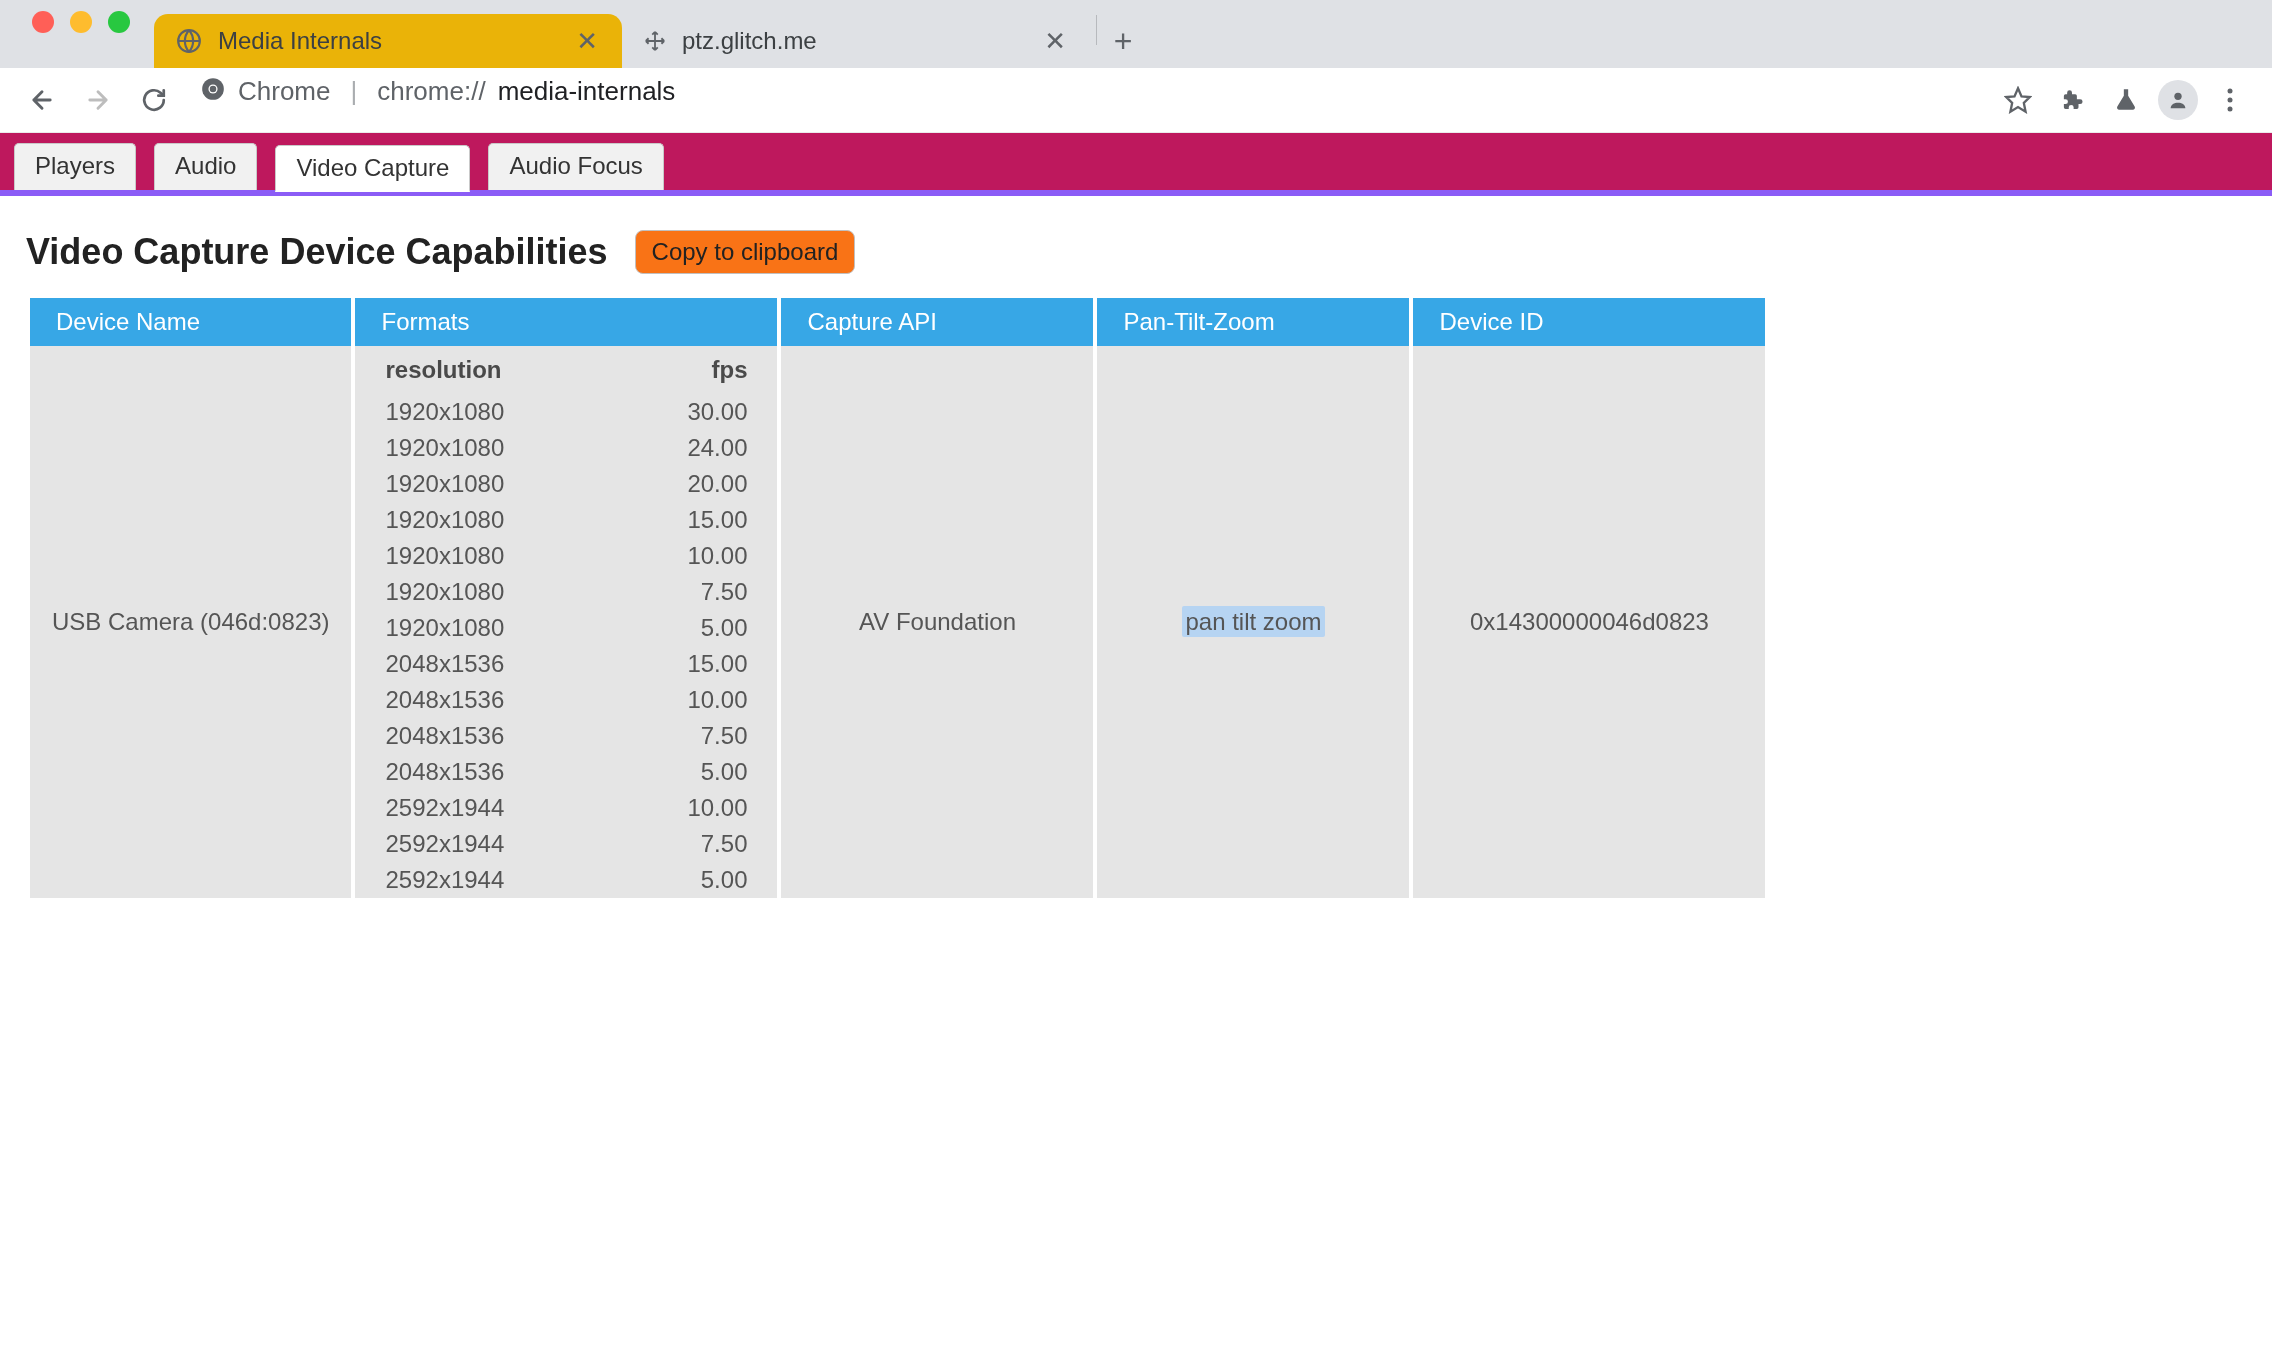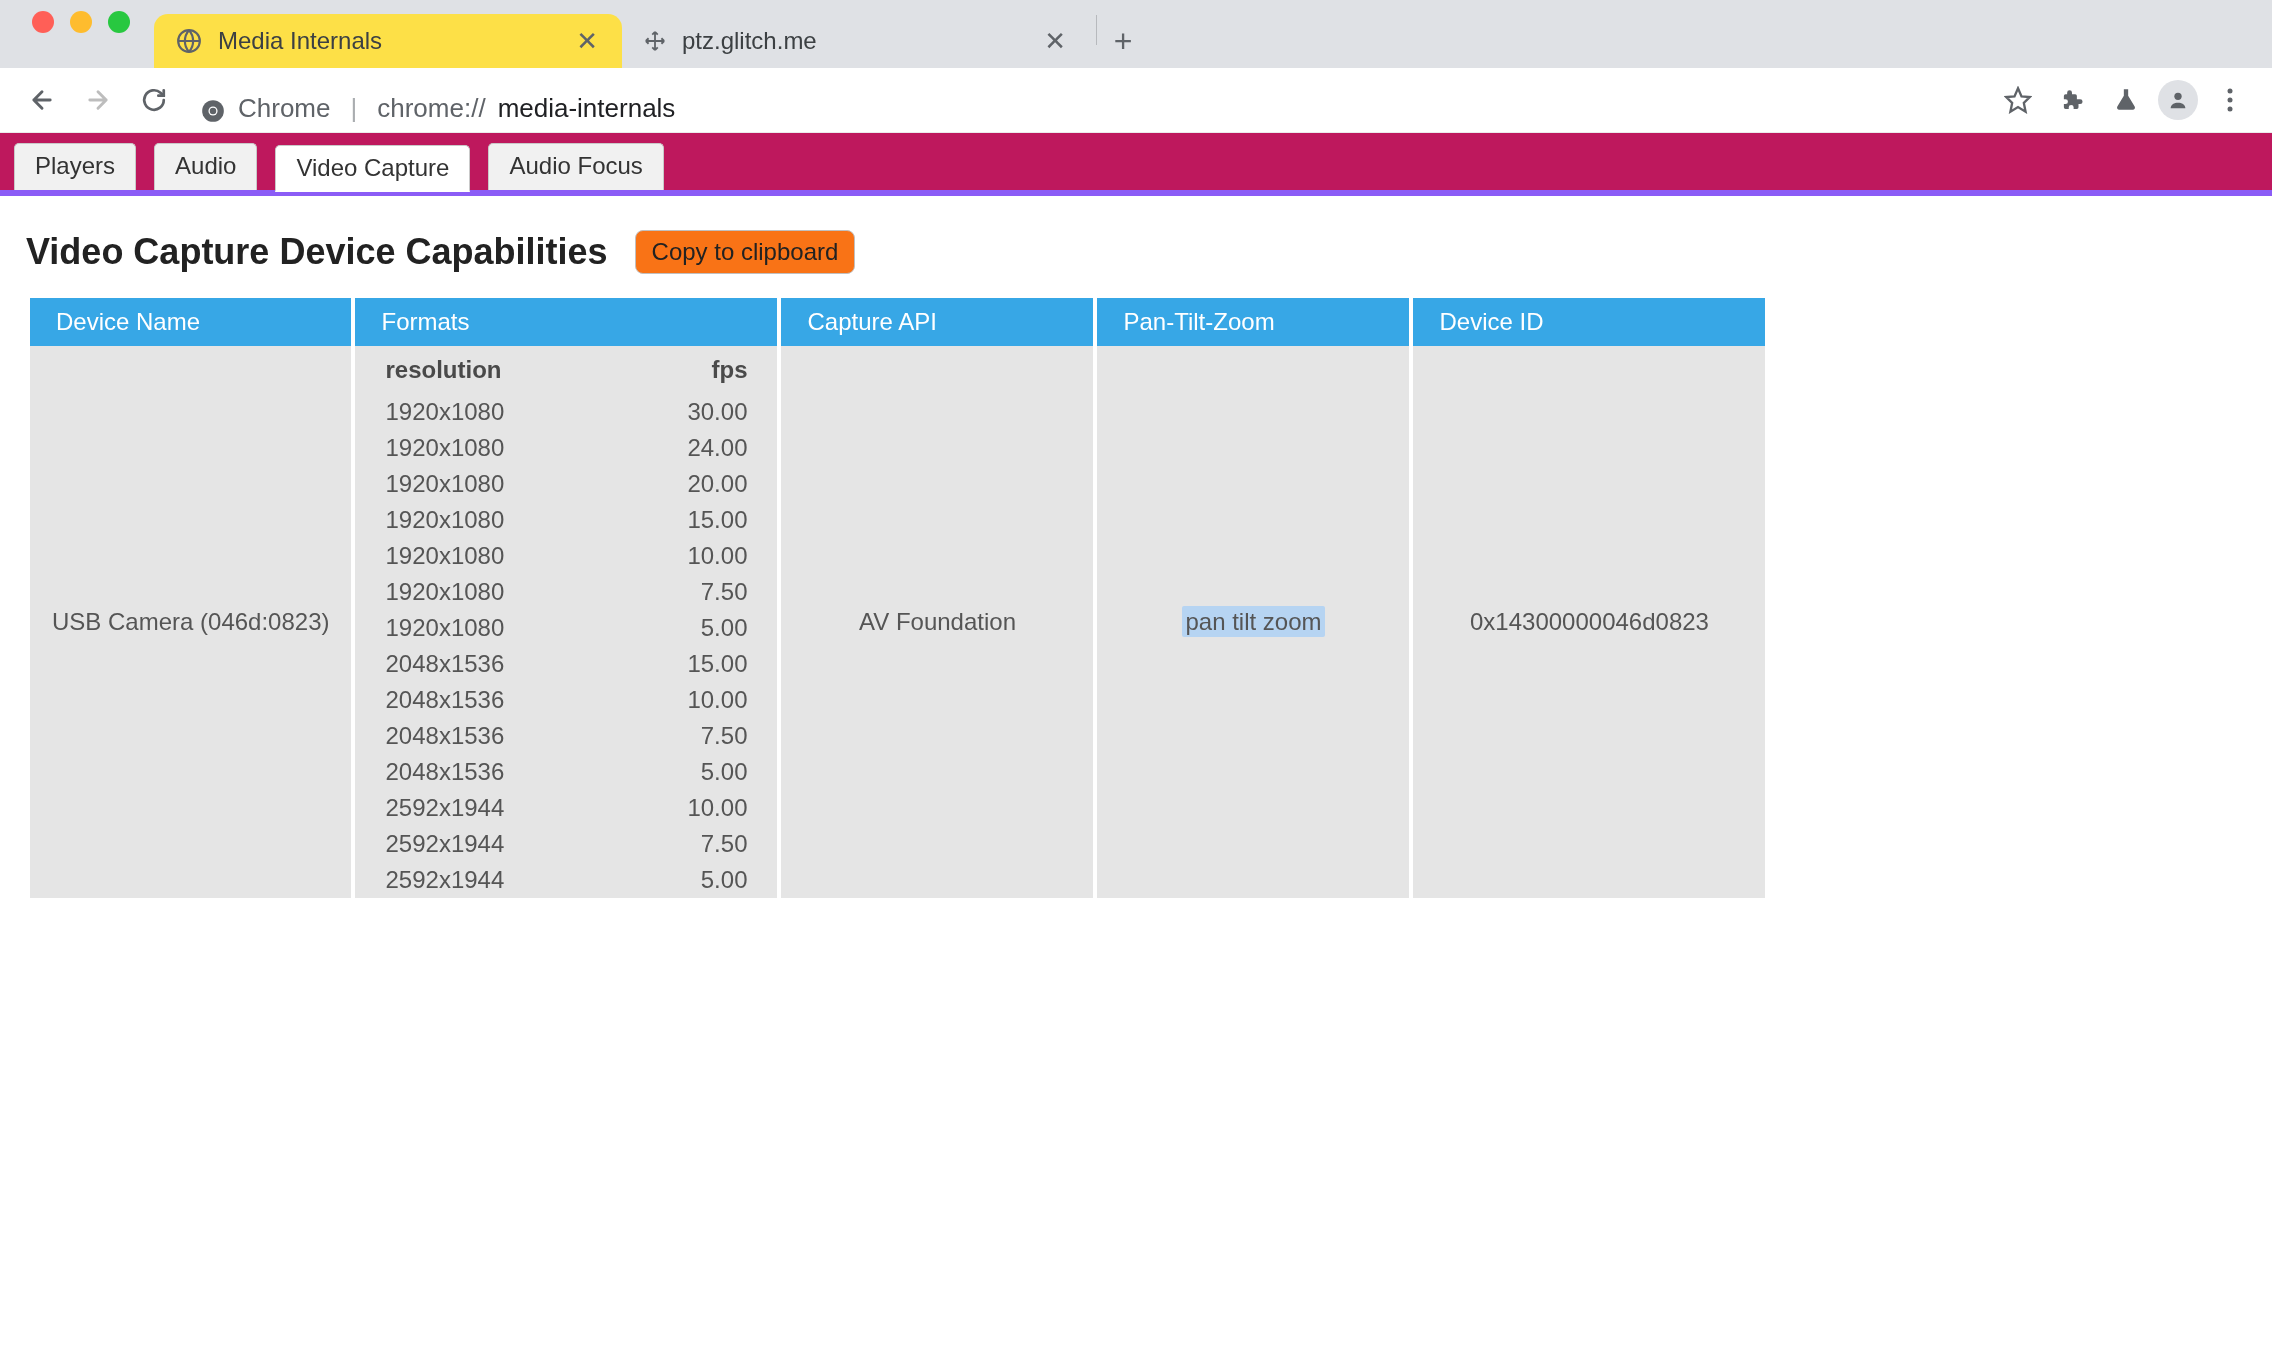--- a/index.html
+++ b/index.html
@@ -5,32 +5,32 @@
   html, body { margin:0; padding:0; background:#fff; font-family: "Helvetica Neue", Arial, sans-serif; }
   .window { width:2272px; height:1366px; position:relative; background:#fff;}
 
   .tab-strip { height:68px; background:#dfe1e5; display:flex; align-items:flex-end; padding-left:22px; }
   .mac-btns { display:flex; gap:16px; align-items:center; height:100%; padding:0 24px 12px 10px;}
   .mac-btn { width:22px; height:22px; border-radius:50%; }
   .mac-btn.red { background:#ff5f57; }
   .mac-btn.orange { background:#febc2e; }
   .mac-btn.green { background:#28c840; }
   .tab { height:54px; display:flex; align-items:center; padding:0 16px 0 22px; min-width:430px; border-top-left-radius:14px; border-top-right-radius:14px; gap:16px; color:#3c4043; font-size:24px; }
-  .tab.active { background:#fde047;margin-top:24px; }
+  .tab.active { background:#eab308;margin-top:24px; }
   .tab .favicon { display:flex; align-items:center; }
   .tab .title { flex:1; white-space:nowrap; overflow:hidden; text-overflow:ellipsis; }
   .tab .close { font-size:26px; color:#5f6368; padding:4px 8px; }
   .tab.inactive { background:transparent; }
   .tab-sep { width:1px; height:30px; background:#b7b9bd; align-self:center; margin:0 6px 8px 6px;}
   .new-tab { width:40px; height:54px; display:flex; align-items:center; justify-content:center; color:#5f6368; font-size:32px; font-weight:300; }
 
   .toolbar { height:64px; background:#fff; display:flex; align-items:center; padding:0 20px; gap:12px; border-bottom:1px solid #ebebeb;}
   .tb-ic { width:44px; display:flex; justify-content:center; color:#5f6368; font-size:26px; }
   .tb-ic.disabled { color:#bdbdbd; }
-  .url-bar { flex:1; display:flex; align-items:flex-end; height:48px; padding:0 12px; gap:12px; color:#80868b; font-size:26px; }
+  .url-bar { flex:1; display:flex; align-items:flex-start; height:48px; padding:0 12px; gap:12px; color:#80868b; font-size:26px; }
   .url-origin { color:#5f6368; }
   .url-path { color:#202124; }
   .url-sep { color:#aaadb0; margin:0 8px; }
   .tb-right { display:flex; align-items:center; gap:10px; }
   .prof-ic { width:40px; height:40px; border-radius:50%; background:#dfe1e5; display:flex; align-items:center; justify-content:center; color:#5f6368; }
 
   .subtabs { display:flex; gap:18px; padding:10px 14px 0 14px; border-bottom:6px solid #8b5cf6; background:#be185d; }
   .subtab { padding:8px 20px 8px; font-size:24px; color:#333; background:#f1f1f1; border:1px solid #c9c9c9; border-bottom:none; border-top-left-radius:5px; border-top-right-radius:5px; position:relative; }
   .subtab.active { background:#fff; top:2px; border-bottom:2px solid #fff; font-weight:400; }
 

